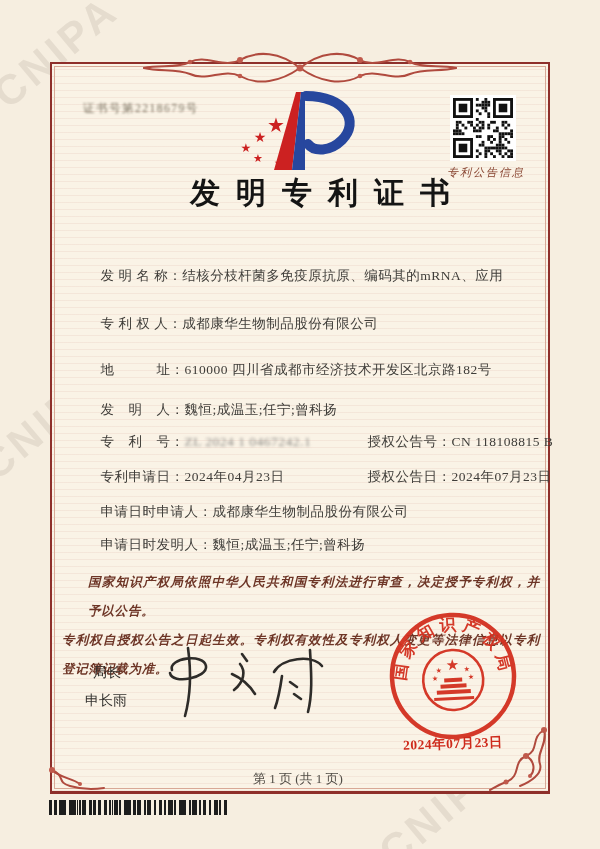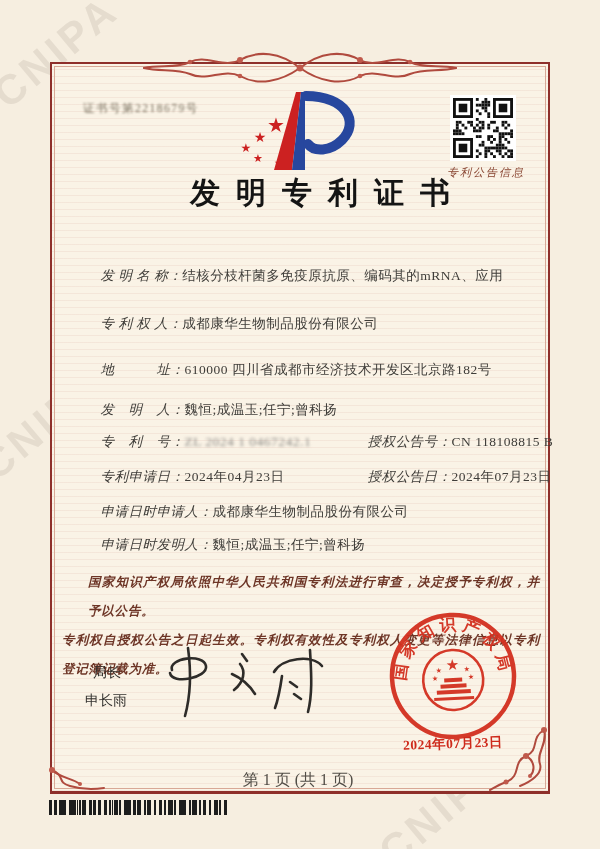--- a/index.html
+++ b/index.html
@@ -26,41 +26,41 @@
   .logo{position:absolute;left:228px;top:86px;width:146px;height:90px;}
   .qr{position:absolute;left:453px;top:98px;width:60px;height:60px;background:#fff;
       box-shadow:0 0 0 3px #fff;}
   .qr svg{display:block;}
   .qr-label{position:absolute;left:438px;top:165px;width:96px;text-align:center;
             font-size:11px;font-style:italic;letter-spacing:2px;color:#87432f;}
   .title{position:absolute;left:0;top:173px;width:600px;text-align:center;
          font-size:30px;font-weight:bold;letter-spacing:16px;text-indent:16px;color:#141414;margin-left:20px;}
   
   .row{position:absolute;font-size:13.5px;color:#3f3d39;white-space:pre;letter-spacing:0.5px;}
-  .row .lbl{white-space:pre;font-style:italic;}
+  .row .lbl{white-space:pre;}
   .row .val{white-space:pre;}
   .val.redacted{filter:blur(1.8px);color:#8f8d89;}
   
   .statement{position:absolute;left:62px;top:568px;width:478px;font-size:12.5px;
              line-height:29px;color:#6d3526;font-style:italic;letter-spacing:0.8px;
              text-align:justify;font-weight:bold;}
   .statement .l1{padding-left:26px;}
   
   .sig-title{position:absolute;left:85px;top:664px;font-size:14px;color:#33312e;margin-left:8px;}
   .sig-name{position:absolute;left:85px;top:692px;font-size:14px;color:#33312e;}
   .sig-script{position:absolute;left:158px;top:640px;width:185px;height:82px;}
   
   .seal{position:absolute;left:387px;top:610px;width:132px;height:132px;
         transform:rotate(-3deg);opacity:0.95;}
   .seal-date{position:absolute;left:383px;top:735px;width:140px;text-align:center;
              font-size:13.5px;font-weight:bold;color:#ce2a1b;letter-spacing:0.5px;
              transform:rotate(-2deg);}
   
   .footer{position:absolute;left:50px;top:770px;width:496px;text-align:center;
-          font-size:16px;color:#514d46;}
+          font-size:13px;color:#514d46;}
   .barcode{position:absolute;left:49px;top:800px;width:178px;height:15px;
            background-image:
              repeating-linear-gradient(90deg,#1d1d1d 0 2px,rgba(0,0,0,0) 2px 5px),
              repeating-linear-gradient(90deg,#1d1d1d 0 1px,rgba(0,0,0,0) 1px 7px),
              repeating-linear-gradient(90deg,#1d1d1d 0 3px,rgba(0,0,0,0) 3px 11px);}
 </style>
 </head>
 <body>
 
 <div class="page">

